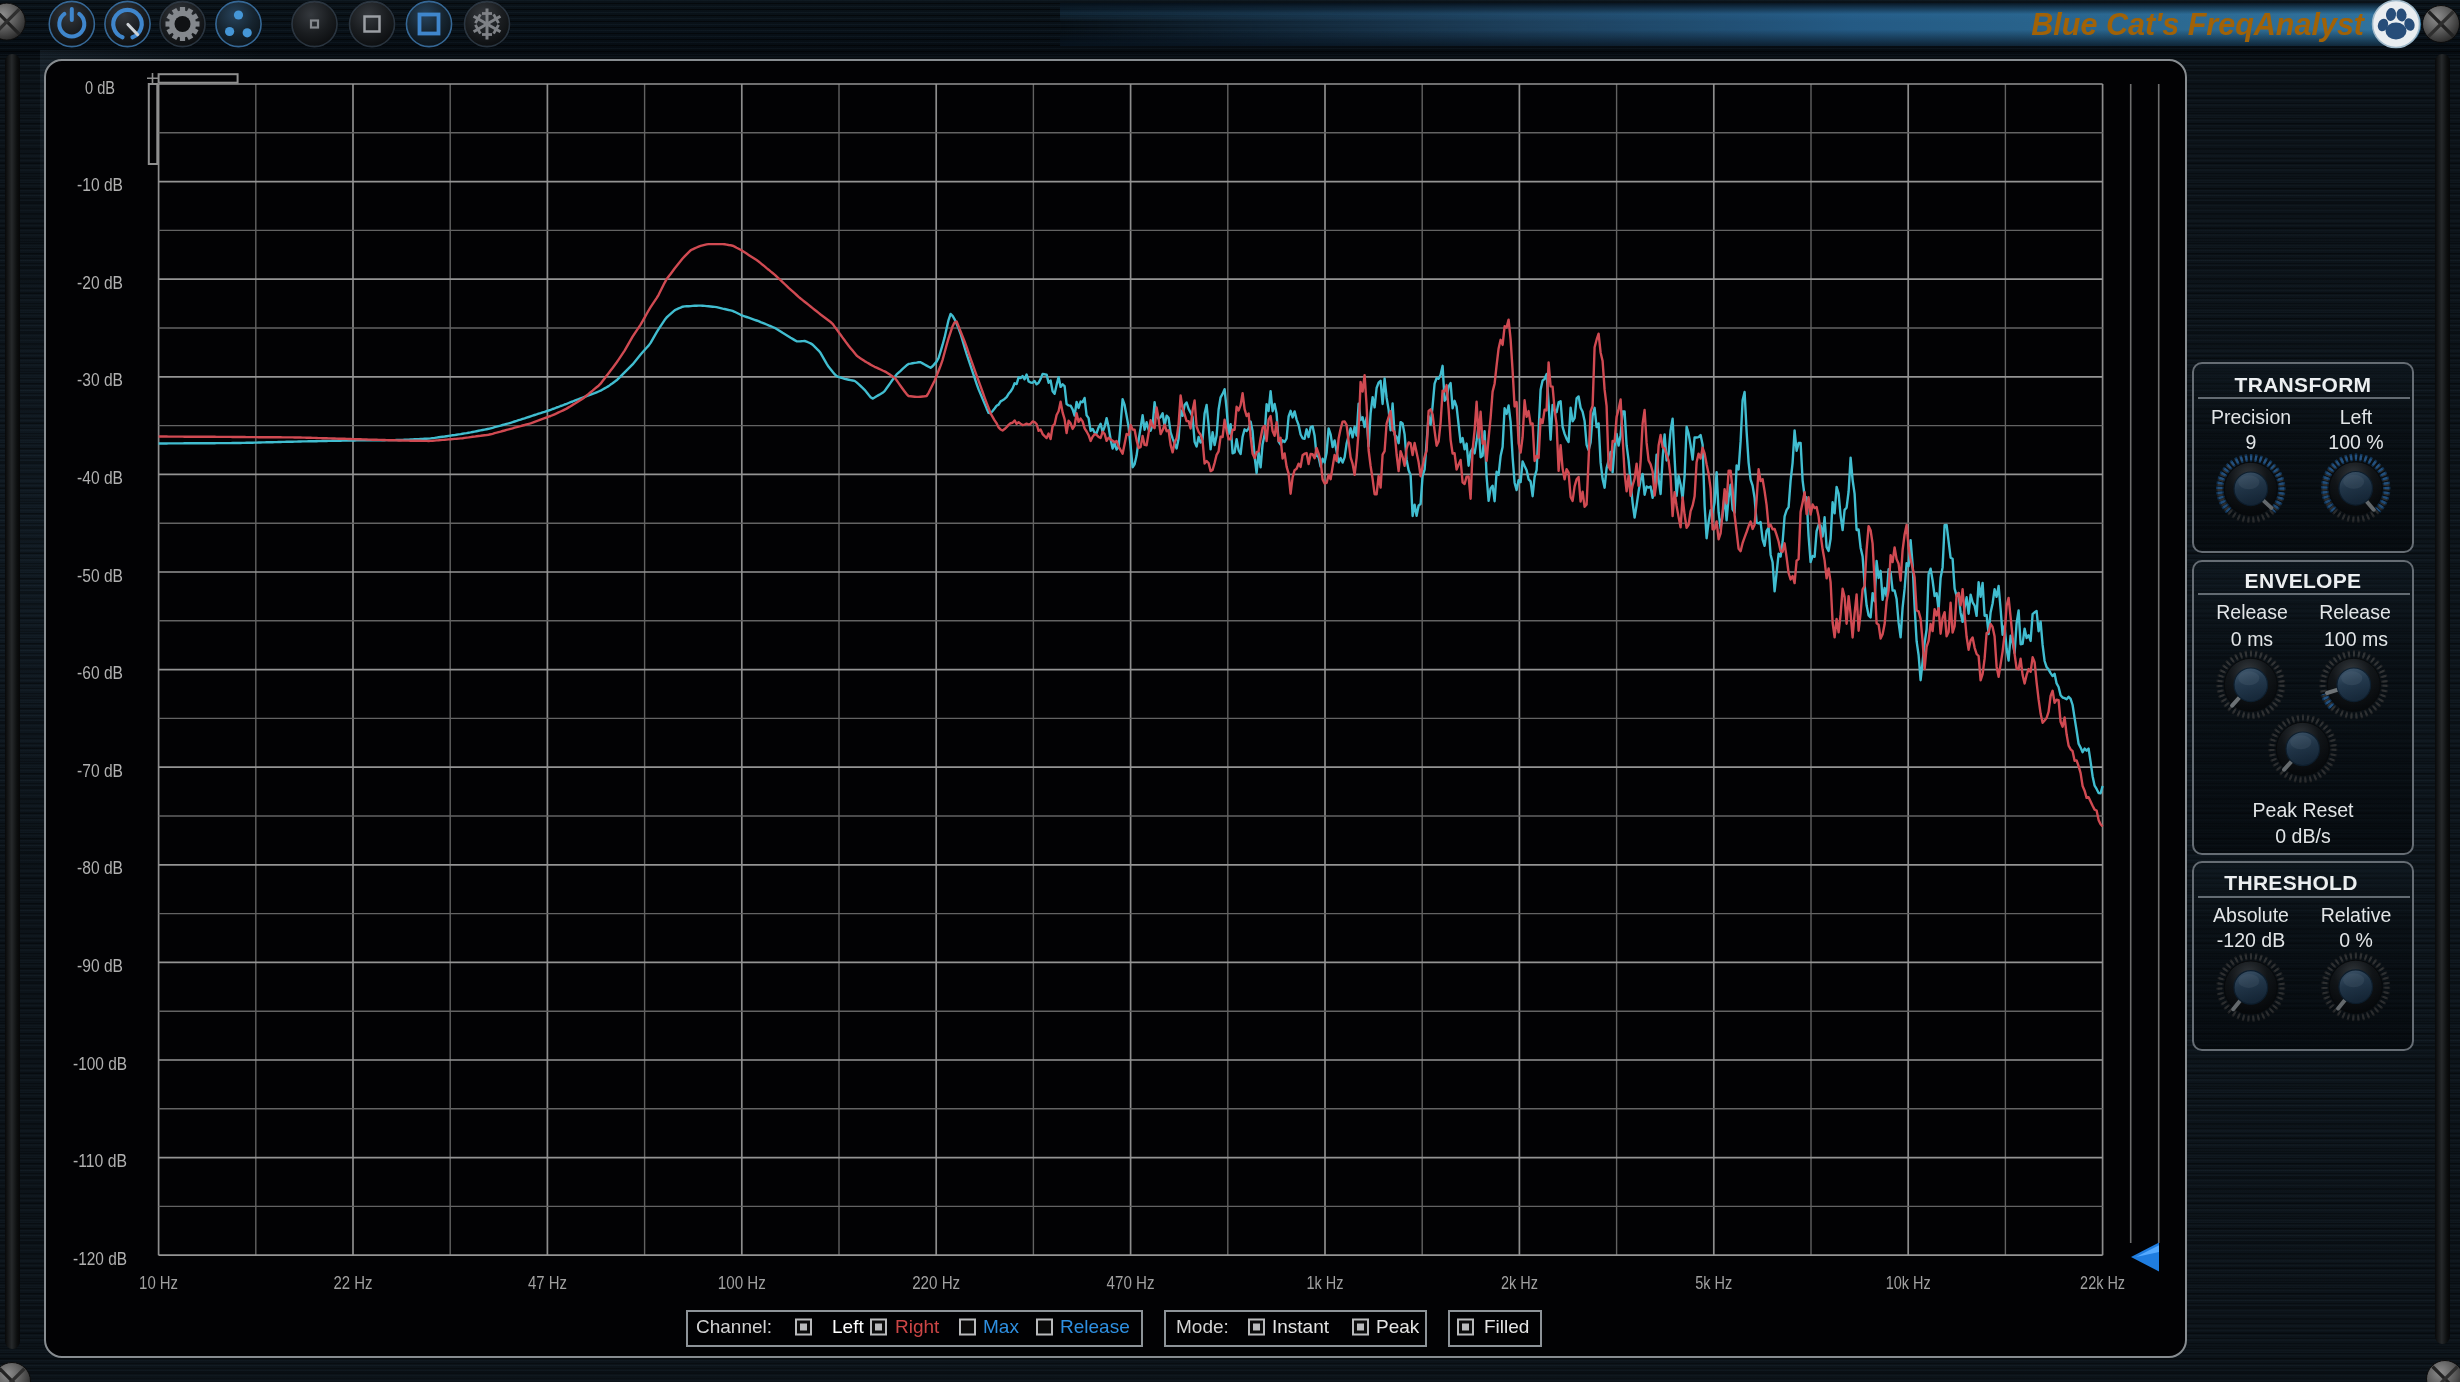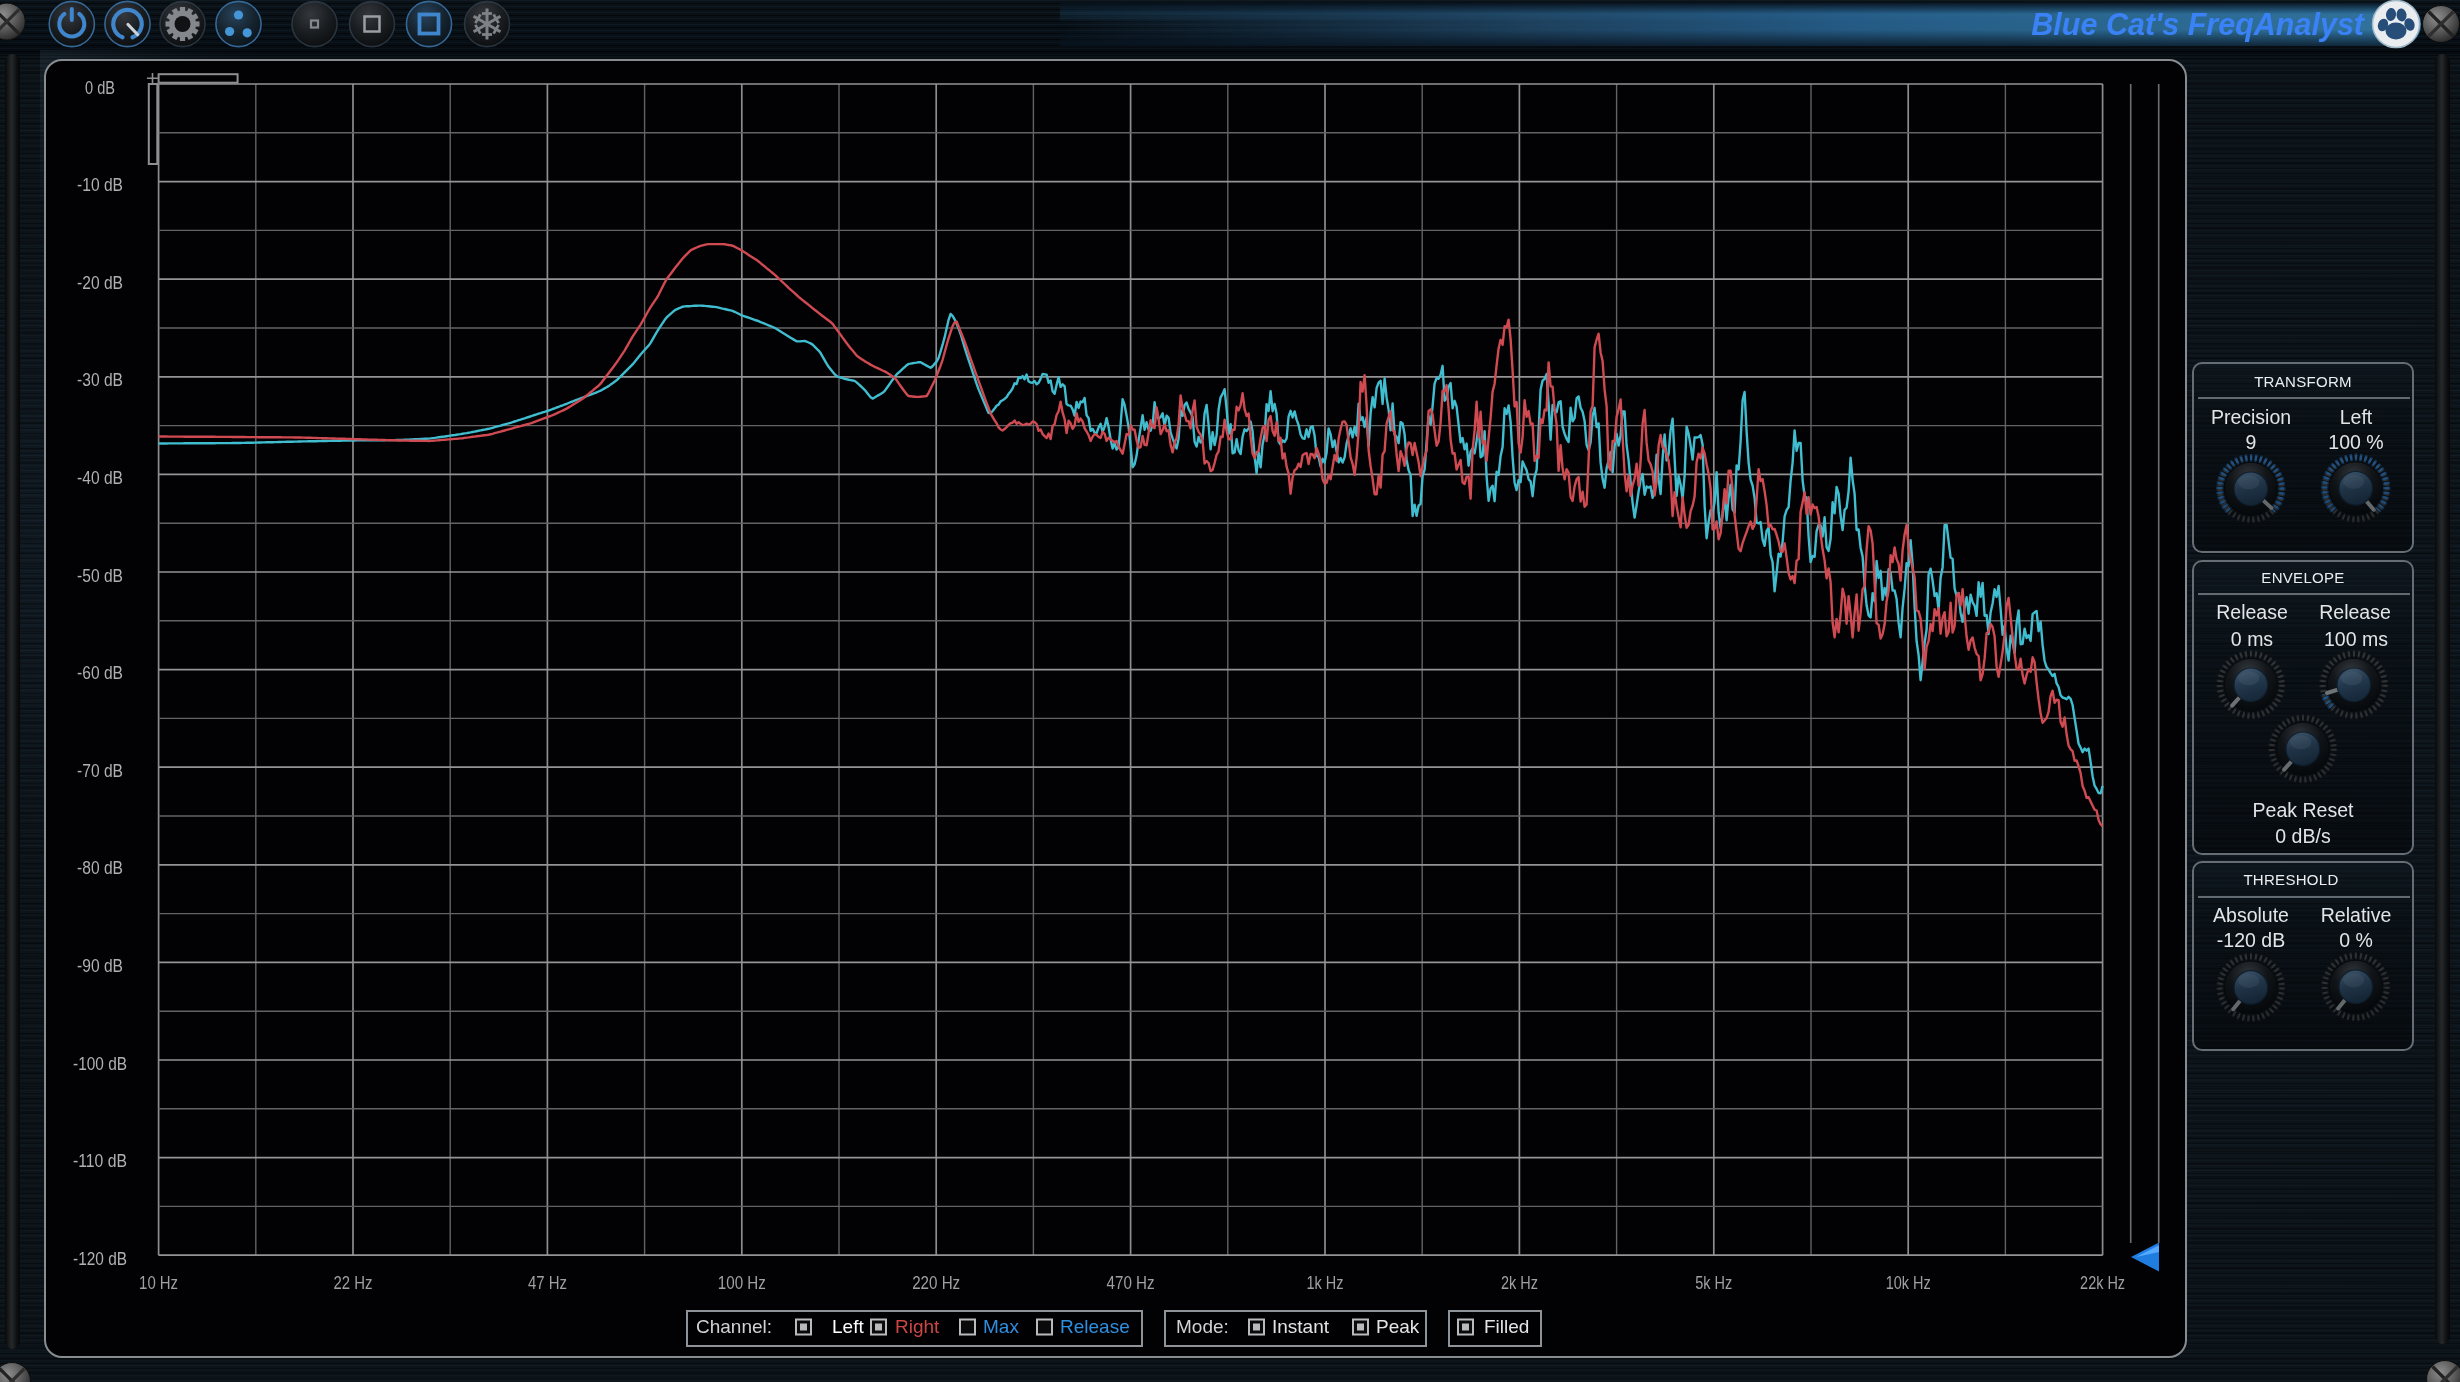--- a/index.html
+++ b/index.html
@@ -15,21 +15,21 @@
 #topbar{position:absolute;left:0;top:0;width:2460px;height:56px;background:
  repeating-linear-gradient(180deg, rgba(110,160,200,0.05) 0 1px, rgba(0,0,0,0.0) 1px 3px, rgba(0,0,0,0.5) 3px 4px, rgba(0,0,0,0) 4px 6px),
  linear-gradient(180deg,#0a1218,#081017 60%,#050a0f);}
 #banner{position:absolute;left:1060px;top:3px;width:1361px;height:43px;border-radius:0 21px 21px 0;background:
  linear-gradient(180deg, rgba(6,16,26,0.9) 0%, rgba(46,111,158,0.22) 26%, rgba(0,0,0,0) 45%, rgba(0,0,0,0) 62%, rgba(8,20,32,0.8) 100%),
  linear-gradient(90deg, rgba(16,36,54,0) 0%, rgba(25,55,80,0.50) 14%, rgba(33,72,104,0.85) 34%, #245a84 58%, #2b6890 80%, #31749f 100%);}
 .axlab{font:18px "Liberation Sans",sans-serif;fill:#b0b0b0;}
 .axlab2{font:18px "Liberation Sans",sans-serif;fill:#a0a0a0;}
 .panel{position:absolute;border:2px solid #666d74;border-radius:10px;background:
  linear-gradient(180deg, rgba(16,26,34,0.45), rgba(6,11,15,0.45) 32%, rgba(2,5,8,0.55));}
-.ptitle{position:absolute;width:100%;text-align:center;font-weight:normal;font-size:15px;color:#eceff1;letter-spacing:0.3px;}
+.ptitle{position:absolute;width:100%;text-align:center;font-weight:bold;font-size:21px;color:#eceff1;letter-spacing:0.3px;}
 .plab{position:absolute;font-size:19.5px;color:#e2e5e7;text-align:left;transform:translateX(-50%);white-space:nowrap;}
 .psep{position:absolute;left:5px;right:5px;height:2px;background:#636b72;}
 .ctlbox{position:absolute;height:33px;border:2px solid #8d9398;background:rgba(0,0,0,0.25);}
 .ctllab{position:absolute;font-size:19px;color:#d2d2d2;top:50%;transform:translateY(-50%);white-space:nowrap;}
 .cb{position:absolute;width:13px;height:13px;border:2px solid #b9babc;transform:translateY(-50%);background:#0a0a0a;}
 .cbi{position:absolute;left:3px;top:3px;width:7px;height:7px;background:#b9babc;}
 .groove{position:absolute;width:15px;border-radius:8px;background:linear-gradient(90deg,#070809,#26292b 45%,#0c0e0f 80%,#050607);}
 </style></head>
 <body>
 <div id="bg"></div>
@@ -309,21 +309,21 @@
 <ellipse cx="2248.8" cy="980.9" rx="10.5" ry="7.0" fill="rgba(150,185,215,0.27)"></ellipse>
 <circle cx="2355.7" cy="986.7" r="31.0" fill="none" stroke="#383838" stroke-width="7.0" stroke-dasharray="2.0 3.0"></circle>
 <circle cx="2355.7" cy="986.7" r="31.0" fill="none" stroke="#555" stroke-width="4.5" stroke-dasharray="2.0 3.0"></circle>
 <circle cx="2355.7" cy="986.7" r="26.5" fill="url(#kbody)" stroke="#0a0a0a" stroke-width="1"></circle>
 <line x1="2350.0" y1="993.7" x2="2338.1" y2="1008.5" stroke="#c9cfd2" stroke-width="4.0" stroke-linecap="round"></line>
 <circle cx="2355.7" cy="986.7" r="16.8" fill="url(#kcap)" stroke="#16324c" stroke-width="1.2"></circle>
 <ellipse cx="2353.7" cy="980.2" rx="10.5" ry="7.0" fill="rgba(150,185,215,0.27)"></ellipse>
 </svg>
 
 <div style="position:absolute;left:1630px;top:0px;width:734px;height:48px;line-height:49px;text-align:right;
- font-style:italic;font-weight:bold;font-size:30.5px;color:#3b82f6;">Blue Cat's FreqAnalyst</div>
+ font-style:italic;font-weight:bold;font-size:30.5px;color:#a16207;">Blue Cat's FreqAnalyst</div>
 
 <div class="panel" style="left:2192px;top:362px;width:218px;height:187px"></div>
 <div class="ptitle" style="left:2192px;top:373px;width:222px">TRANSFORM</div>
 <div class="psep" style="left:2198px;top:397px;width:212px"></div>
 <div class="plab" style="left:2251px;top:406px">Precision</div>
 <div class="plab" style="left:2356px;top:406px">Left</div>
 <div class="plab" style="left:2251px;top:431px">9</div>
 <div class="plab" style="left:2356px;top:431px">100 %</div>
 
 <div class="panel" style="left:2192px;top:560px;width:218px;height:291px"></div>

